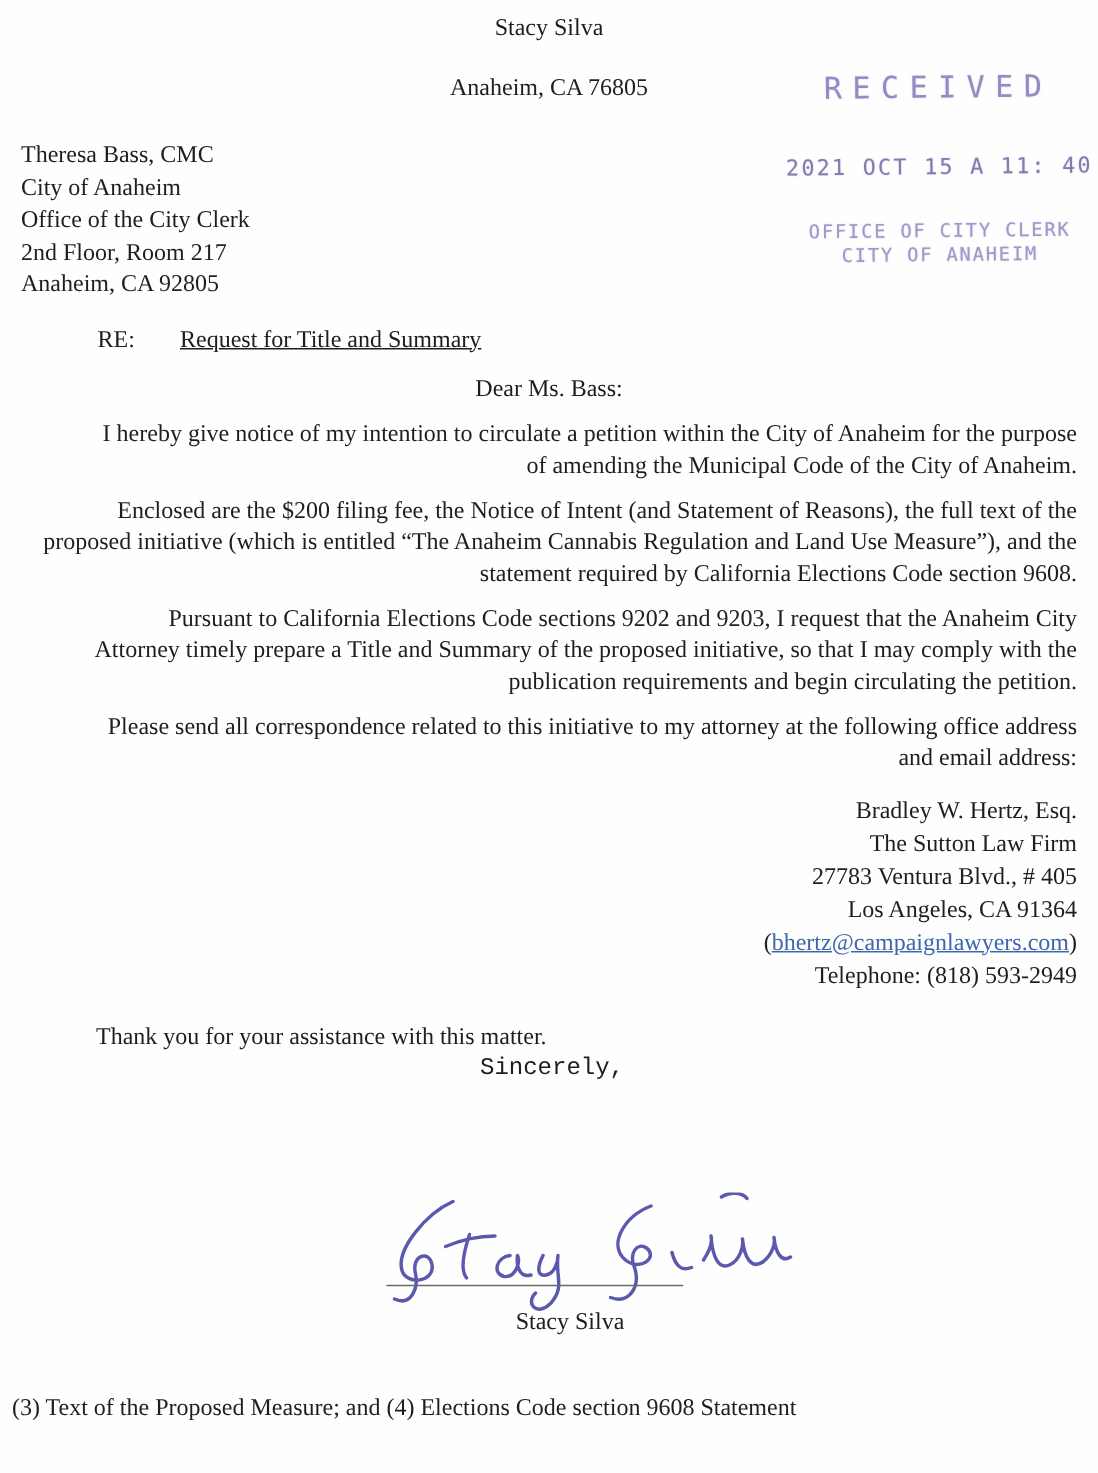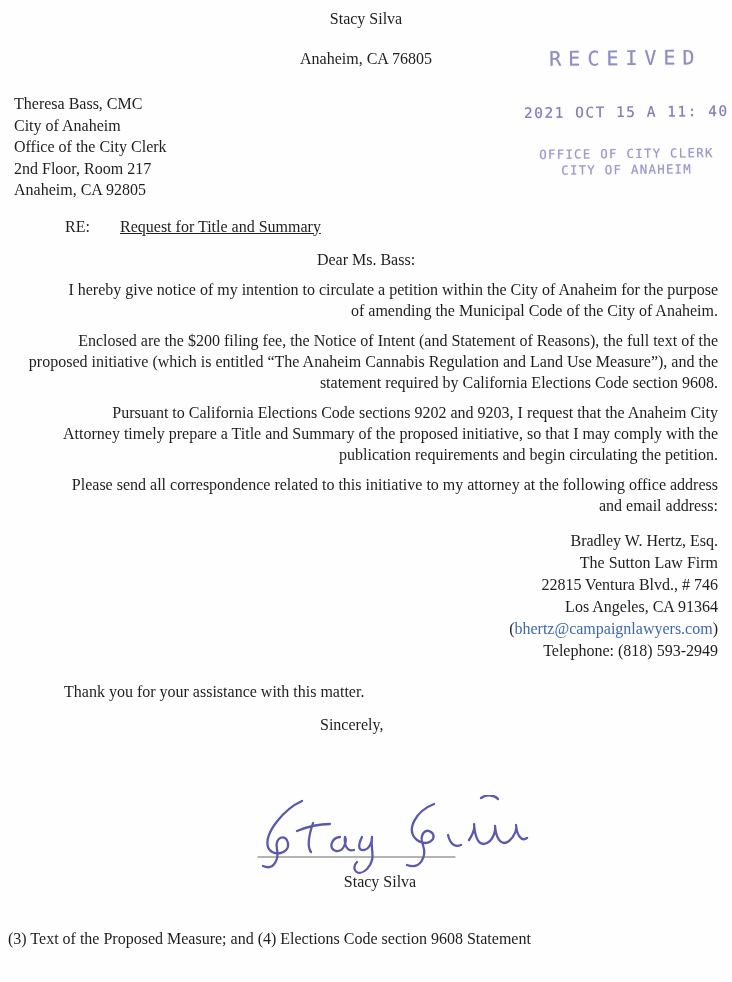--- a/index.html
+++ b/index.html
@@ -74,24 +74,24 @@
   .salutation { margin-top: 12px; text-align: center; }
 
   .para {
     margin-top: 9px;
     text-indent: 50px;
     text-align: right;
   }
 
   
   .attorney { margin-top: 14px; text-align: right; line-height: 22px; }
-  .email-link { color: #3e68ad; cursor: pointer; }
+  .email-link { color: #3e68ad; text-decoration: underline; cursor: pointer; }
 
   .thanks { margin-top: 19px; text-indent: 50px; }
-  .valediction { margin-top: 12px; margin-left: 306px; }
+  .valediction { margin-top: 0; margin-left: 306px; font-family: Liberation Mono, monospace; }
 
   .signature-wrap {
     position: absolute;
     left: 250px;
     top: 795px;
     width: 280px;
     height: 85px;
   }
   .signed-name {
     position: absolute;
@@ -143,21 +143,21 @@
     <div class="salutation">Dear Ms. Bass:</div>
 
     <div class="para">I hereby give notice of my intention to circulate a petition within the City of Anaheim for the purpose of amending the Municipal Code of the City of Anaheim.</div>
     <div class="para">Enclosed are the $200 filing fee, the Notice of Intent (and Statement of Reasons), the full text of the proposed initiative (which is entitled “The Anaheim Cannabis Regulation and Land Use Measure”), and the statement required by California Elections Code section 9608.</div>
     <div class="para">Pursuant to California Elections Code sections 9202 and 9203, I request that the Anaheim City Attorney timely prepare a Title and Summary of the proposed initiative, so that I may comply with the publication requirements and begin circulating the petition.</div>
     <div class="para">Please send all correspondence related to this initiative to my attorney at the following office address and email address:</div>
 
     <div class="attorney">
       <div>Bradley W. Hertz, Esq.</div>
       <div>The Sutton Law Firm</div>
-      <div>22815 Ventura Blvd., # 746</div>
+      <div>27783 Ventura Blvd., # 405</div>
       <div>Los Angeles, CA 91364</div>
       <div><span>(</span><span class="email-link">bhertz@campaignlawyers.com</span><span>)</span></div>
       <div>Telephone: (818) 593-2949</div>
     </div>
 
     <div class="thanks">Thank you for your assistance with this matter.</div>
     <div class="valediction">Sincerely,</div>
 
   </div>
 

